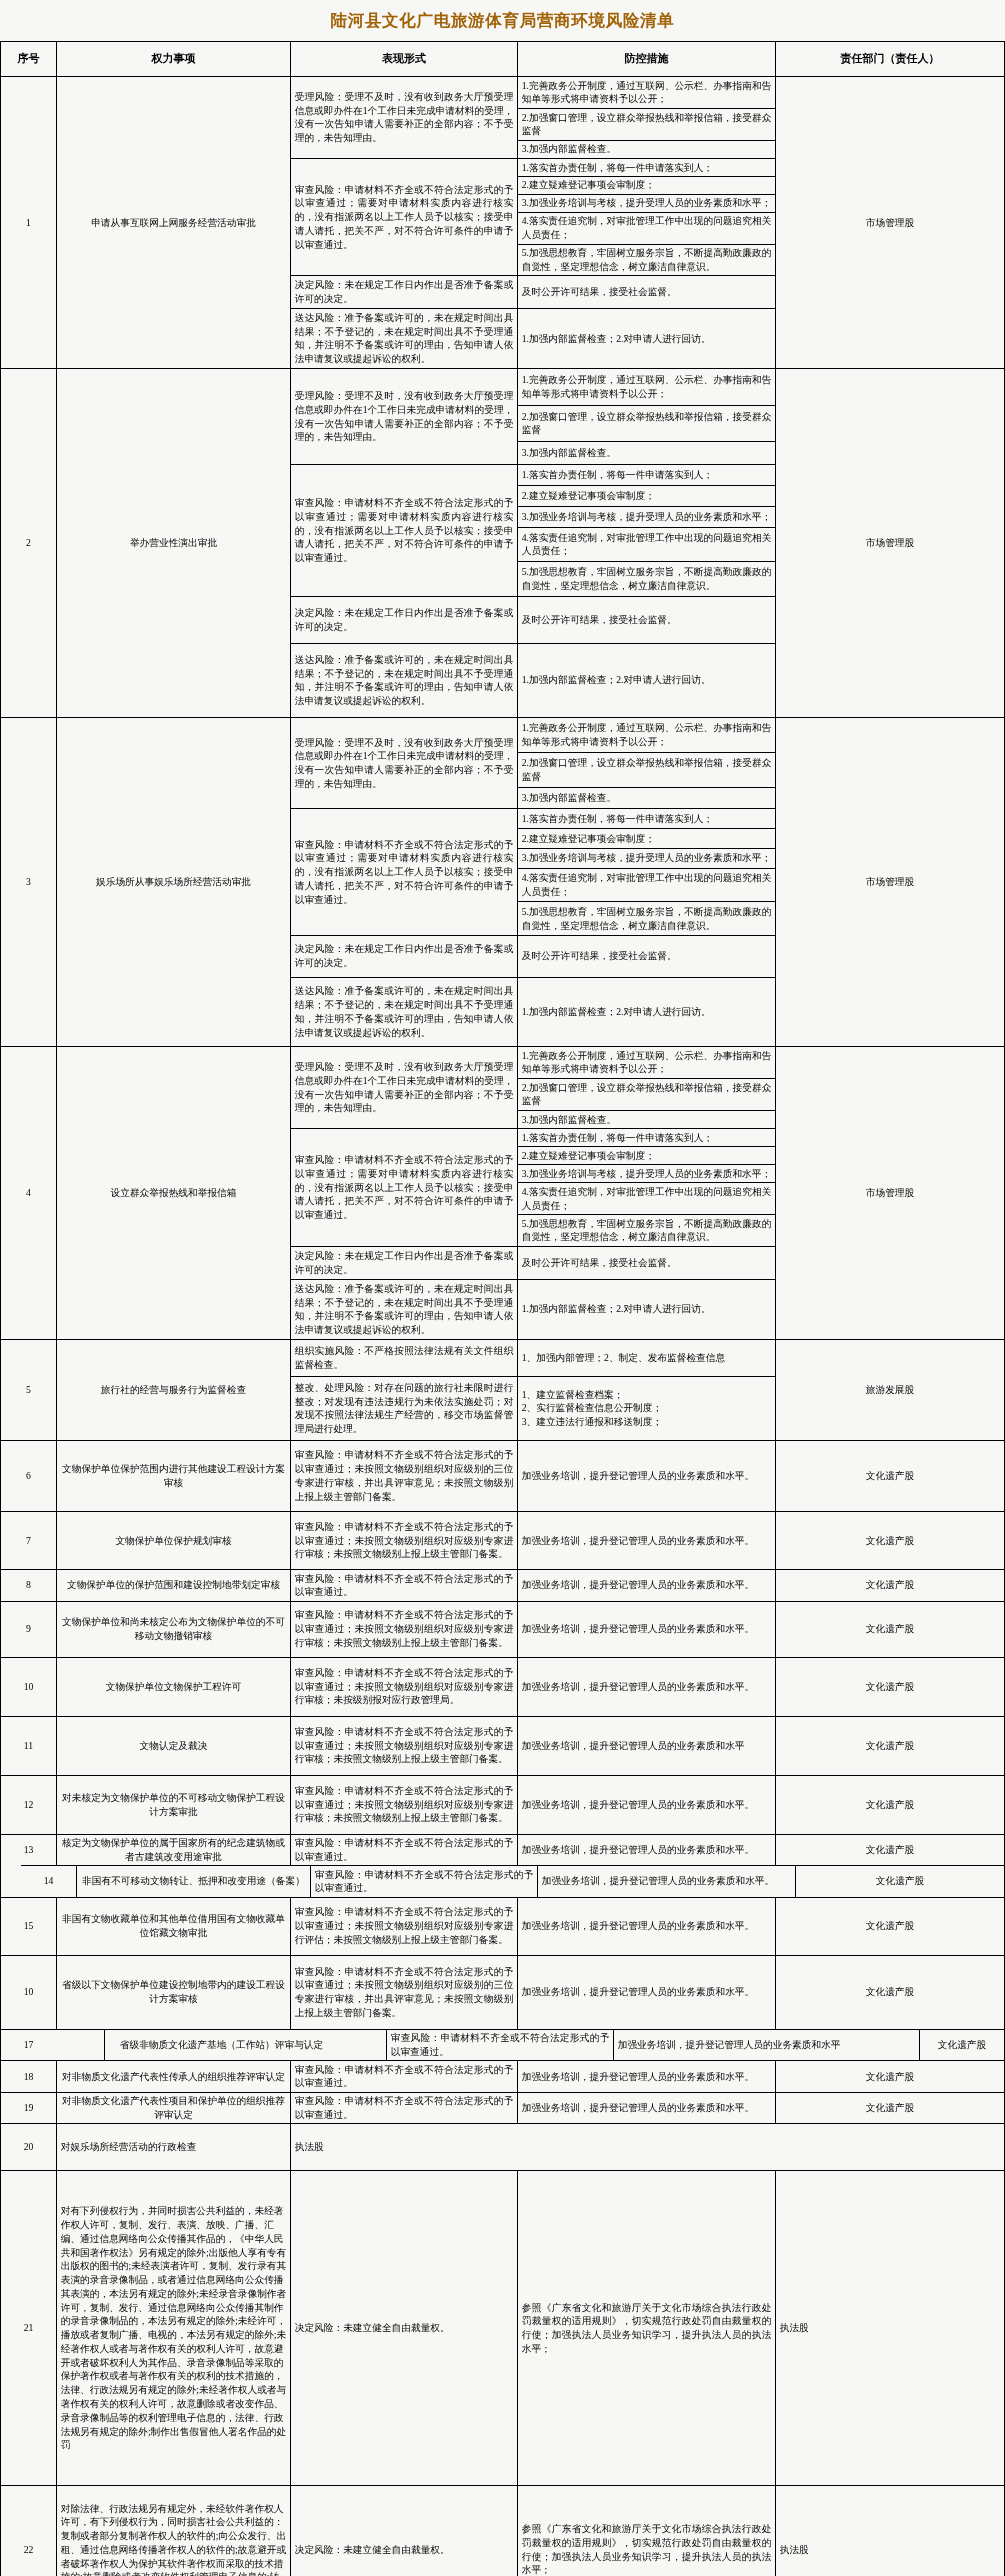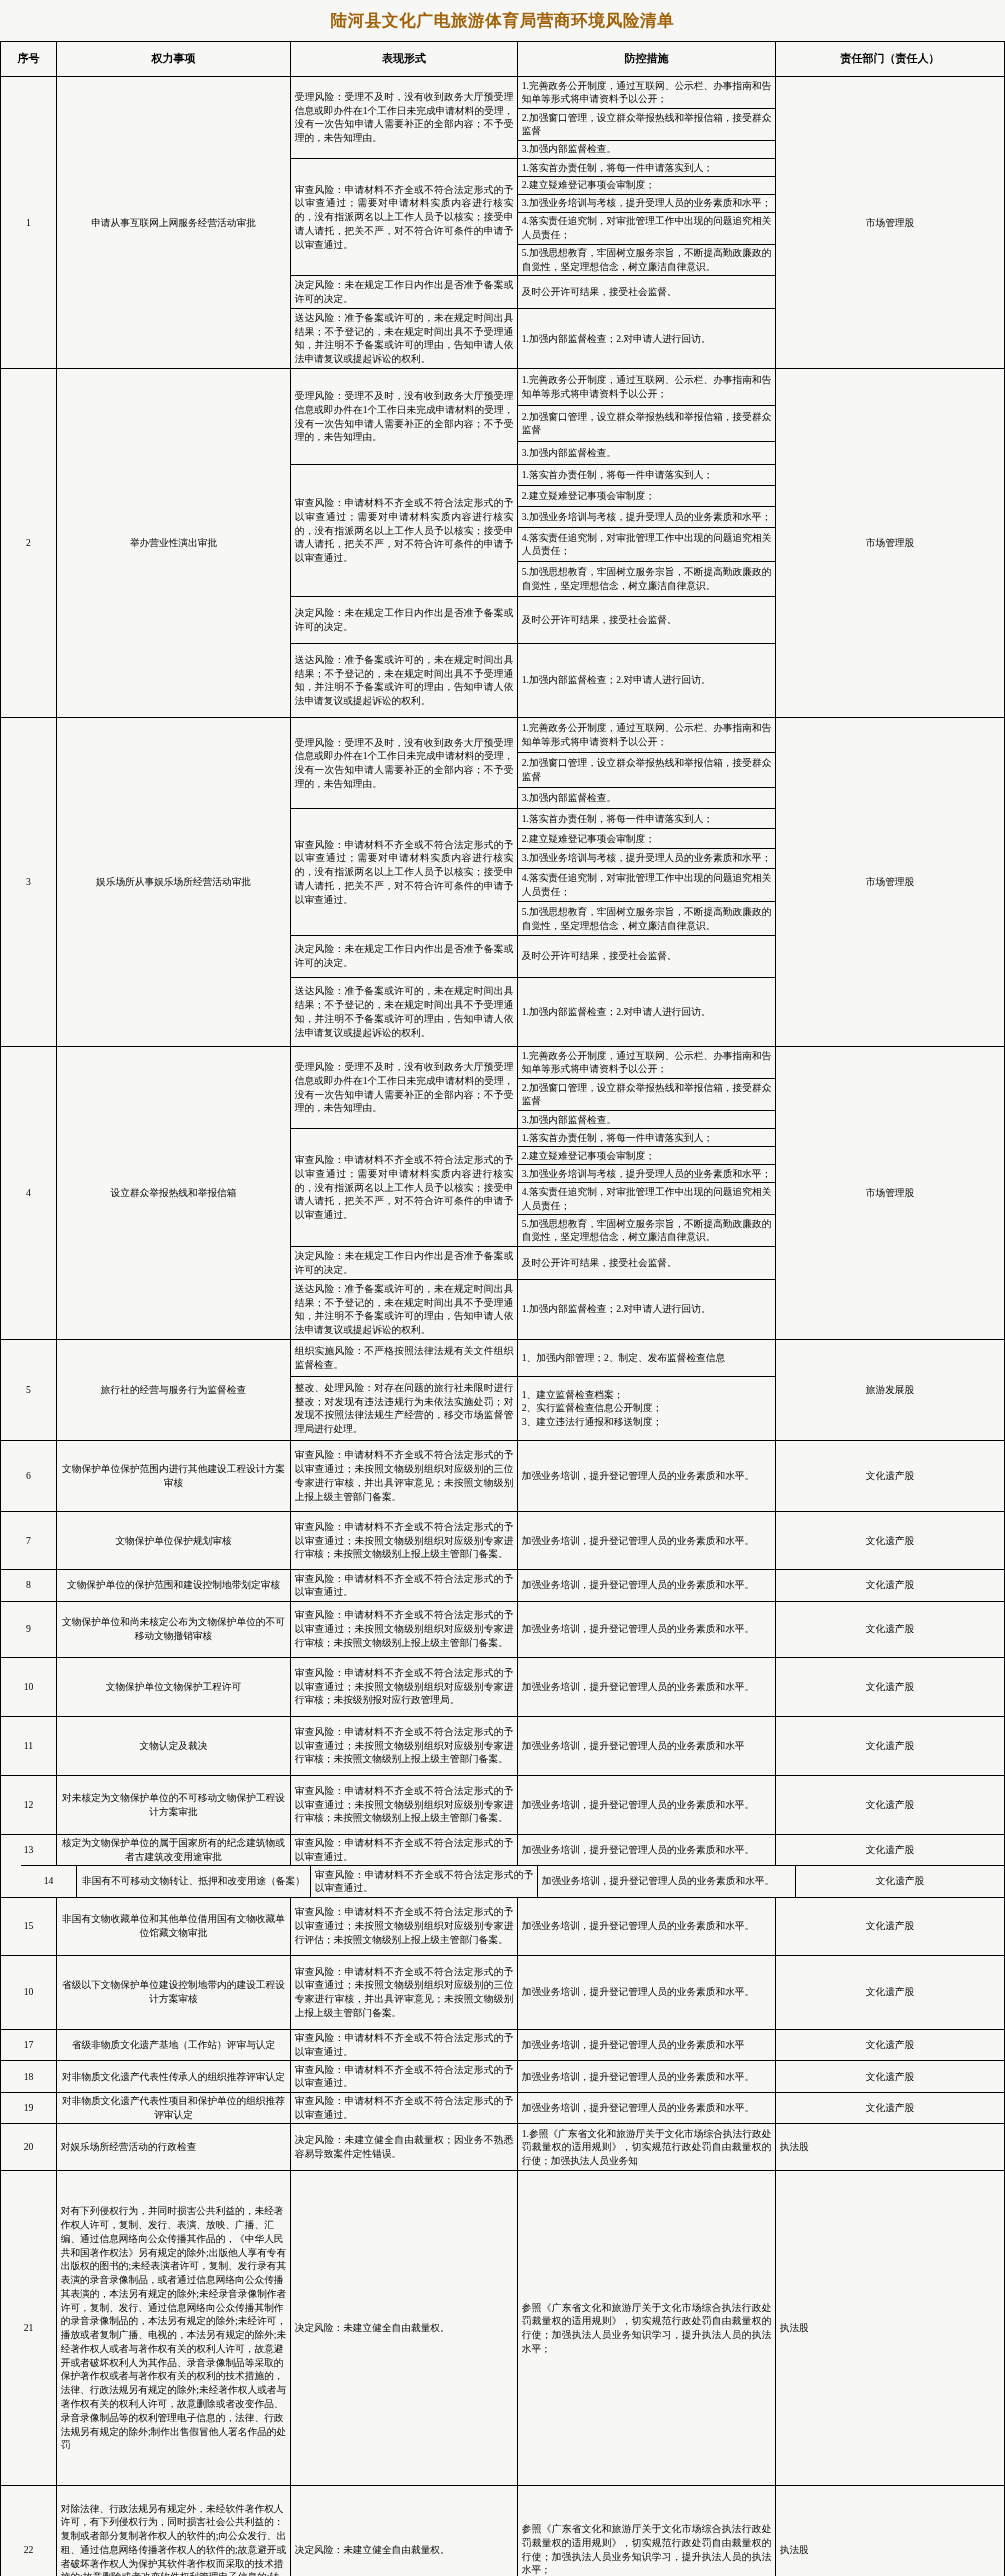--- a/index.html
+++ b/index.html
@@ -504,21 +504,21 @@
             </div>
             <div class="ctrls">
               <div class="cell ctrl just"><span>加强业务培训，提升登记管理人员的业务素质和水平。</span></div>
             </div>
           </div>
         </div>
         <div class="cell c-dept center">
           <span>文化遗产股</span>
         </div>
       </div>
-      <div class="row" style="min-height: 28px;">
+      <div class="row" style="min-height: 28px; gap: 48px;">
         <div class="cell center c-no">
           <span>17</span>
         </div>
         <div class="cell c-item center">
           <span>省级非物质文化遗产基地（工作站）评审与认定</span>
         </div>
         <div class="c-mid">
           <div class="blk">
             <div class="cell form just">
               <span>审查风险：申请材料不齐全或不符合法定形式的予以审查通过。</span>
@@ -573,30 +573,20 @@
         <div class="cell c-dept center">
           <span>文化遗产股</span>
         </div>
       </div>
       <div class="row fixed" style="height: 46px;">
         <div class="cell center c-no">
           <span>20</span>
         </div>
         <div class="cell c-item left just">
           <span>对娱乐场所经营活动的行政检查</span>
-        </div>
-        <div class="c-mid">
-          <div class="blk">
-            <div class="cell form just">
-              <span>决定风险：未建立健全自由裁量权；因业务不熟悉容易导致案件定性错误。</span>
-            </div>
-            <div class="ctrls">
-              <div class="cell ctrl just"><span>1.参照《广东省文化和旅游厅关于文化市场综合执法行政处罚裁量权的适用规则》，切实规范行政处罚自由裁量权的行使；加强执法人员业务知</span></div>
-            </div>
-          </div>
         </div>
         <div class="cell c-dept left">
           <span>执法股</span>
         </div>
       </div>
       <div class="row" style="min-height: 314px;">
         <div class="cell center c-no">
           <span>21</span>
         </div>
         <div class="cell c-item left just">

